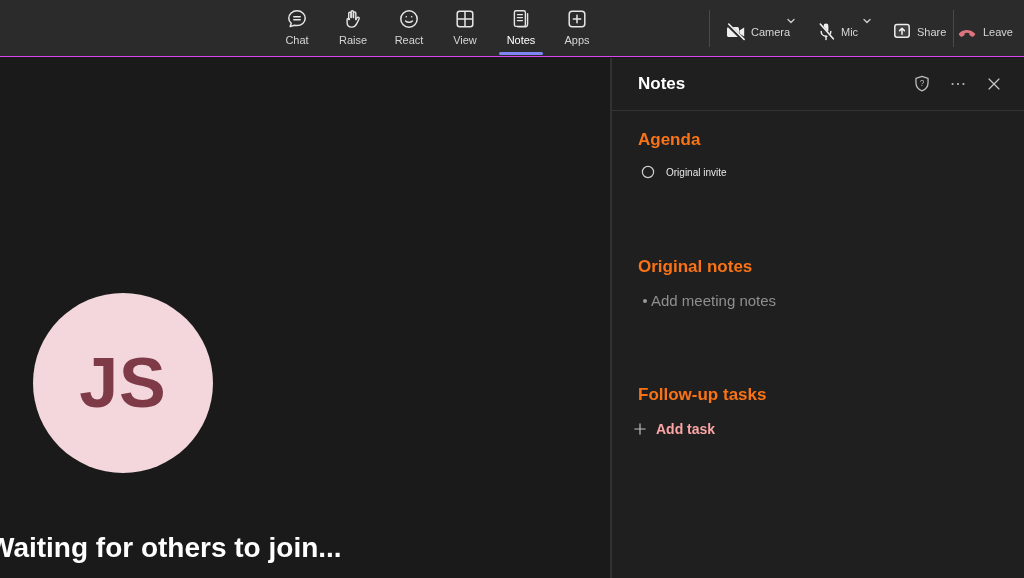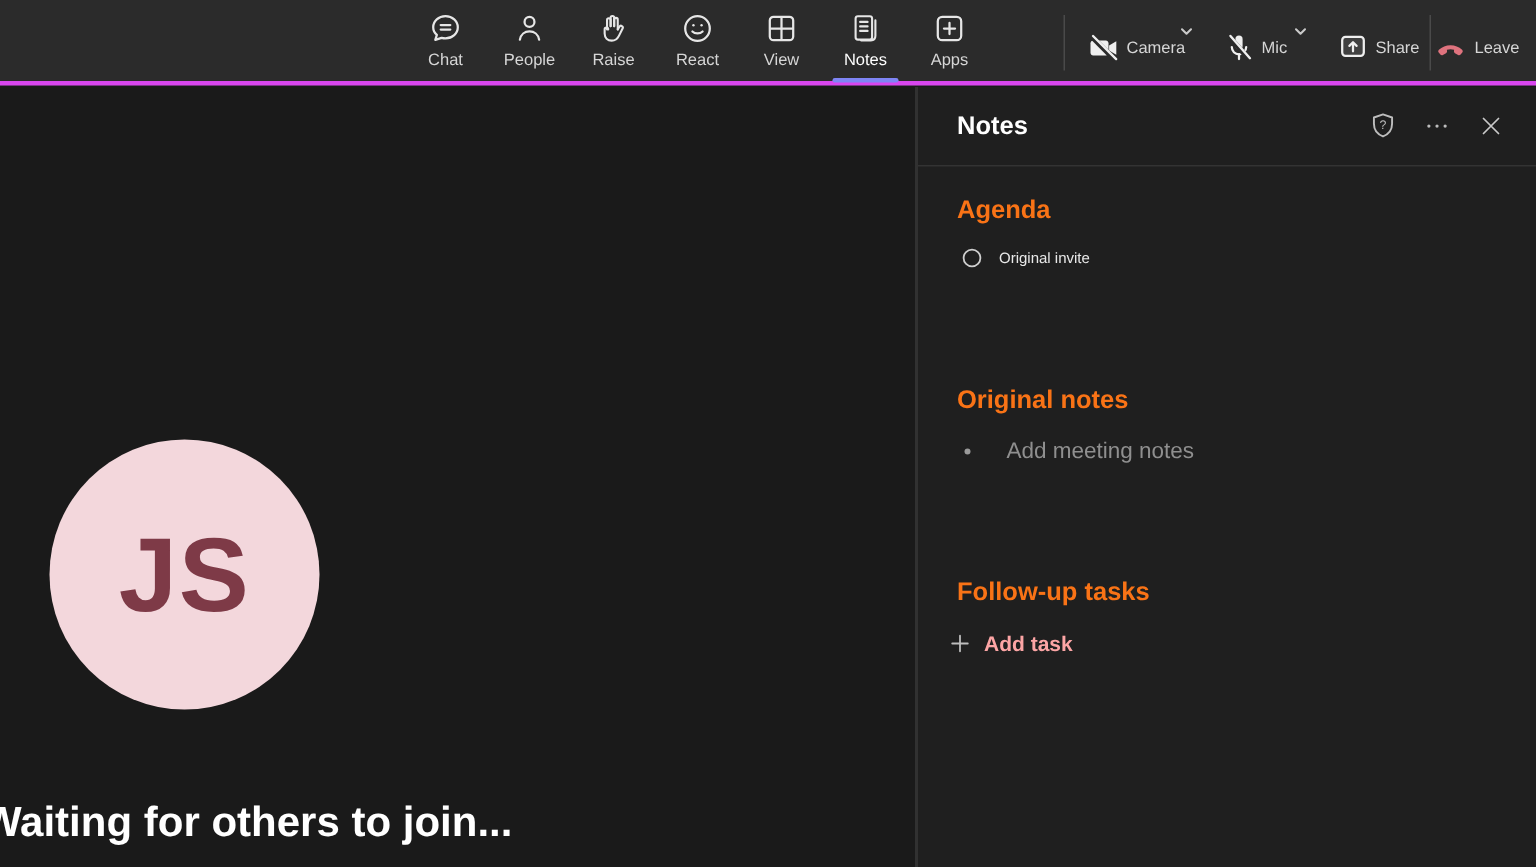--- a/index.html
+++ b/index.html
@@ -8,21 +8,21 @@
     position:relative; overflow:hidden;
     background:#1a1a1a;
     font-family:"Liberation Sans", sans-serif;
     -webkit-font-smoothing:antialiased;
   }
 
   
   .toolbar {
     position:absolute; left:0; top:0; width:1024px; height:57px;
     background:var(--color-toolbar_bg,#2b2b2b);
-    border-bottom:3px solid #d946ef;
+    border-bottom:1px solid #d946ef;
   }
   .tabs { position:absolute; left:269px; top:0; height:57px; display:flex; }
   .tab {
     width:56px; display:flex; flex-direction:column; align-items:center;
     padding-top:7px; gap:3px; position:relative; cursor:pointer;
   }
   .tab .icon { height:24px; display:flex; align-items:center; justify-content:center; }
   .tab .label { font-size:11px; color:#d6d6d6; }
   .tab.active .label { color:#ffffff; }
   .tab.active::after {
@@ -78,21 +78,21 @@
   .pbtn { width:24px; height:24px; display:flex; align-items:center; justify-content:center; cursor:pointer; }
 
   .sec-heading { position:absolute; left:26px; font-size:17px; font-weight:700; color:#f97316; }
   .agenda-heading   { top:72px; }
   .meeting-heading  { top:199px; }
   .followup-heading { top:327px; }
 
   .agenda-item { position:absolute; left:28px; top:106px; display:flex; align-items:center; gap:10px; cursor:pointer; }
   .agenda-item .item-label { font-size:10px; color:#e8e8e8; }
 
-  .placeholder-row { position:absolute; left:31px; top:234px; display:flex; align-items:center; gap:24px; cursor:text; }
+  .placeholder-row { position:absolute; left:31px; top:234px; display:flex; align-items:center; gap:4px; cursor:text; }
   .dot { width:4px; height:4px; border-radius:50%; background:#9a9a9a; }
   .placeholder-text { font-size:15px; color:#8f8f8f; }
 
   .addtask-row { position:absolute; left:20px; top:363px; display:flex; align-items:center; gap:8px; cursor:pointer; }
   .addtask-label { font-size:14px; font-weight:700; color:#fca5a5; }
 
   svg { display:block; }
 </style>
 </head>
 <body>
@@ -104,29 +104,20 @@
     <div class="tab">
       <span class="icon">
         <svg width="24" height="24" viewBox="0 0 24 24" fill="none" stroke="#e6e6e6" stroke-width="1.5">
           <path d="M12 3.8c4.6 0 8.2 3.3 8.2 7.4s-3.6 7.4-8.2 7.4c-.9 0-1.77-.12-2.58-.35L5.2 19.6l1.05-3.3C4.6 14.9 3.8 13.2 3.8 11.2c0-4.1 3.6-7.4 8.2-7.4Z" stroke-linejoin="round"></path>
           <path d="M8.8 9.7h6.4M8.8 12.7h6.4" stroke-linecap="round"></path>
         </svg>
       </span>
       <span class="label">Chat</span>
     </div>
 
-    <div class="tab">
-      <span class="icon">
-        <svg width="24" height="24" viewBox="0 0 24 24" fill="none" stroke="#e6e6e6" stroke-width="1.5">
-          <circle cx="12" cy="7.6" r="3.3"></circle>
-          <path d="M5.6 19.4c.6-3.5 3.2-5.5 6.4-5.5s5.8 2 6.4 5.5" stroke-linecap="round"></path>
-        </svg>
-      </span>
-      <span class="label">People</span>
-    </div>
 
     <div class="tab">
       <span class="icon">
         <svg width="24" height="24" viewBox="0 0 24 24" fill="none" stroke="#e6e6e6" stroke-width="1.4" stroke-linecap="round" stroke-linejoin="round">
           <path d="M7.7 12.6V6.4c0-.66.52-1.2 1.18-1.2s1.2.54 1.2 1.2v4.1"></path>
           <path d="M10.08 10.5V4.9c0-.66.53-1.2 1.19-1.2s1.19.54 1.19 1.2v5.6"></path>
           <path d="M12.46 10.5V6.1c0-.66.53-1.2 1.19-1.2s1.19.54 1.19 1.2v6.5"></path>
           <path d="M14.84 12.6l1.1-1.8c.34-.57 1.07-.77 1.65-.44.58.33.79 1.06.47 1.65l-2.45 4.9c-1.02 2.05-2.5 3.19-4.81 3.19-2.78 0-4.7-1.92-4.7-4.7v-2.8c0-.66.53-1.2 1.19-1.2.66 0 1.19.54 1.19 1.2"></path>
         </svg>
       </span>

